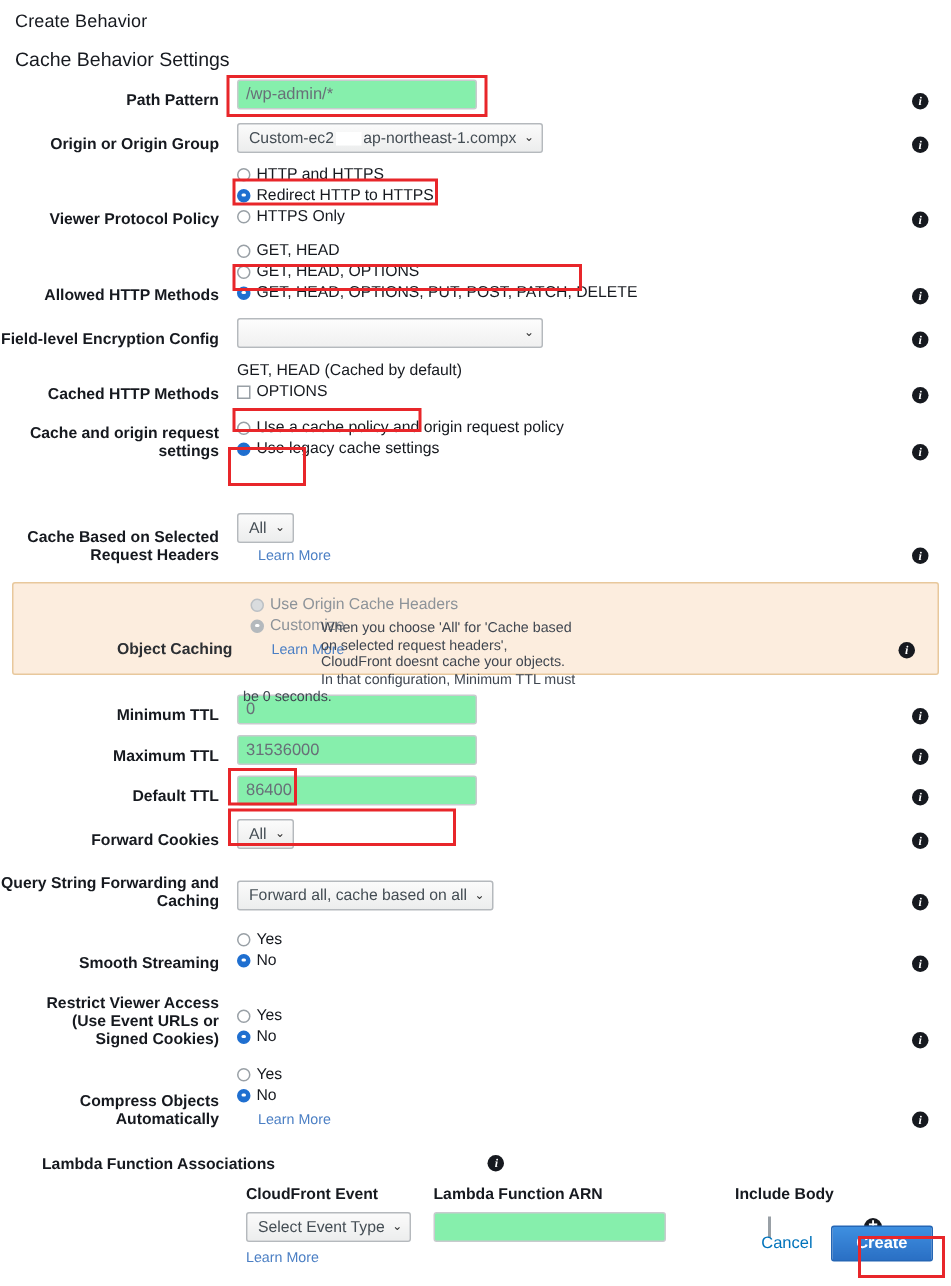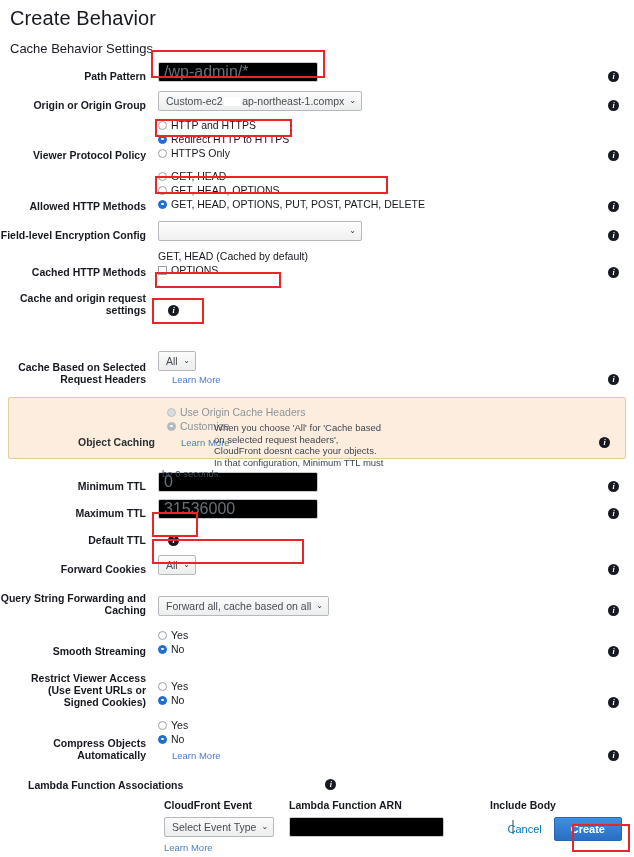--- a/index.html
+++ b/index.html
@@ -9,21 +9,21 @@
     height: 857px;
     background: #ffffff;
     font-family: "Liberation Sans", sans-serif;
     font-size: 11px;
     color: #16191f;
     position: relative;
     overflow: hidden;
   }
 
   .page-title {
-    font-size: 20px;
+    font-size: 12px;
     font-weight: 400;
     color: #16191f;
     padding: 7px 0 0 10px;
     letter-spacing: .1px;
   }
   .section-title {
     font-size: 13px;
     font-weight: 400;
     color: #16191f;
     padding: 11px 0 0 10px;
@@ -74,27 +74,27 @@
     line-height: 11px;
     text-align: center;
     font-family: "Liberation Serif", serif;
     display: inline-block;
     flex: 0 0 auto;
   }
 
   
   input[type="text"] {
     font-family: "Liberation Sans", sans-serif;
-    font-size: 16px;
+    font-size: 11px;
     color: #687078;
     height: 20px;
     border: 1px solid #c8cbce;
     border-radius: 2px;
     padding: 0 5px;
-    background: #000000;
+    background: #86efac;
     outline: none;
   }
   .txt-wide { width: 160px; }
   .txt-ttl {
     width: 160px;
     background: #f2f3f3;
     border-color: #d5dbdb;
   }
   .txt-arn {
     width: 155px;
@@ -386,20 +386,30 @@
         <span>OPTIONS</span>
       </div>
     </div>
     <div class="info-col">
       <span class="info-icon">i</span>
     </div>
   </div>
 
   <div class="row" style="margin-top:10px;">
     <div class="label">Cache and origin request settings</div>
+    <div class="field">
+      <div class="opt">
+        <span class="radio"></span>
+        <span>Use a cache policy and origin request policy</span>
+      </div>
+      <div class="opt">
+        <span class="radio on"></span>
+        <span>Use legacy cache settings</span>
+      </div>
+    </div>
     <div class="info-col">
       <span class="info-icon">i</span>
     </div>
   </div>
 
   <div class="row" style="margin-top:32px;">
     <div class="label" style="padding-top:6px;">
       <div>Cache Based on Selected</div>
       <div>Request Headers</div>
     </div>
@@ -462,20 +472,23 @@
     <div class="field">
       <input type="text" class="txt-ttl" value="31536000" style="">
     </div>
     <div class="info-col">
       <span class="info-icon">i</span>
     </div>
   </div>
 
   <div class="row" style="margin-top:7px;">
     <div class="label">Default TTL</div>
+    <div class="field">
+      <input type="text" class="txt-ttl" value="86400" style="">
+    </div>
     <div class="info-col">
       <span class="info-icon">i</span>
     </div>
   </div>
 
   <div class="row" style="margin-top:9px;">
     <div class="label">Forward Cookies</div>
     <div class="field">
       <div class="sel sel-sm">
         <span>All</span>

